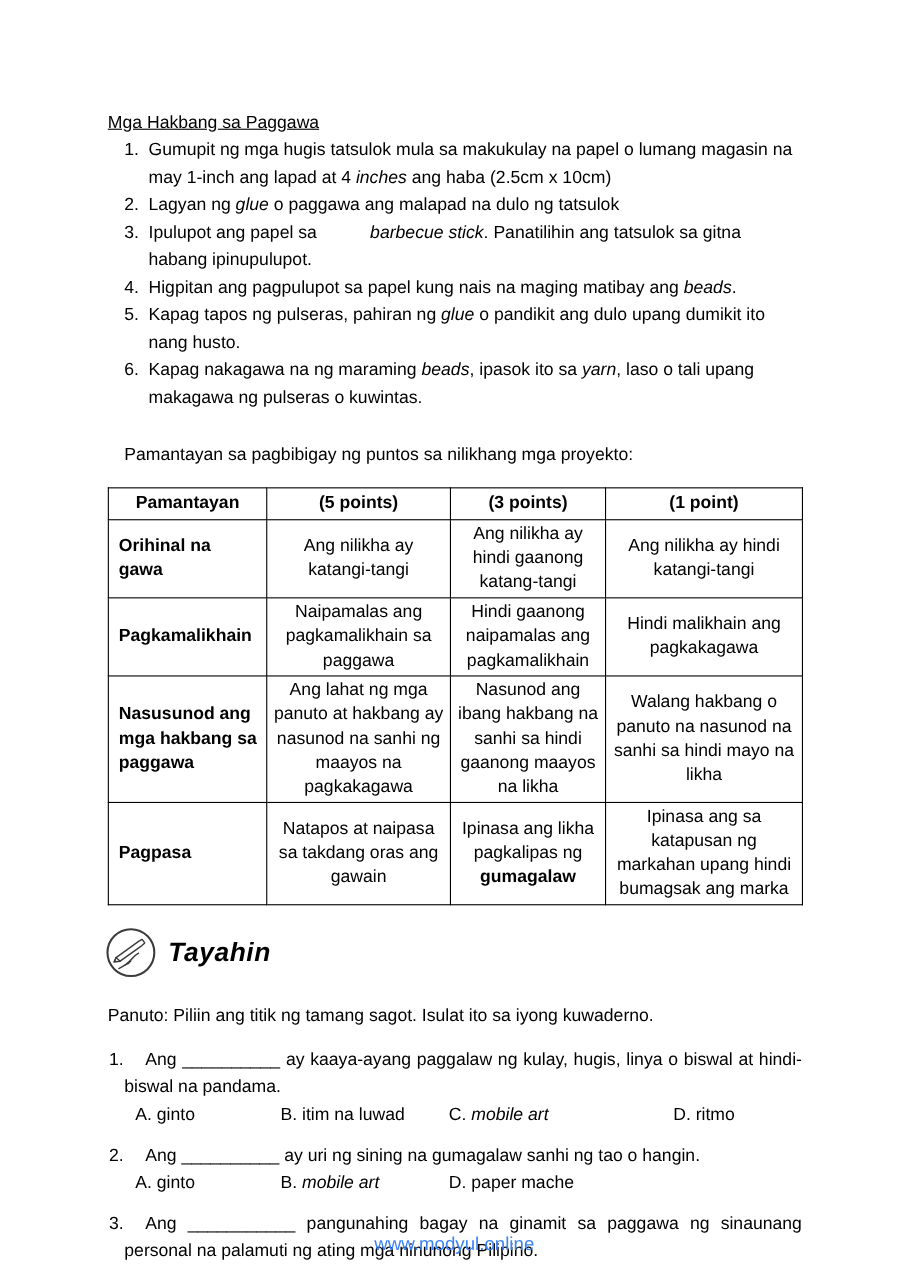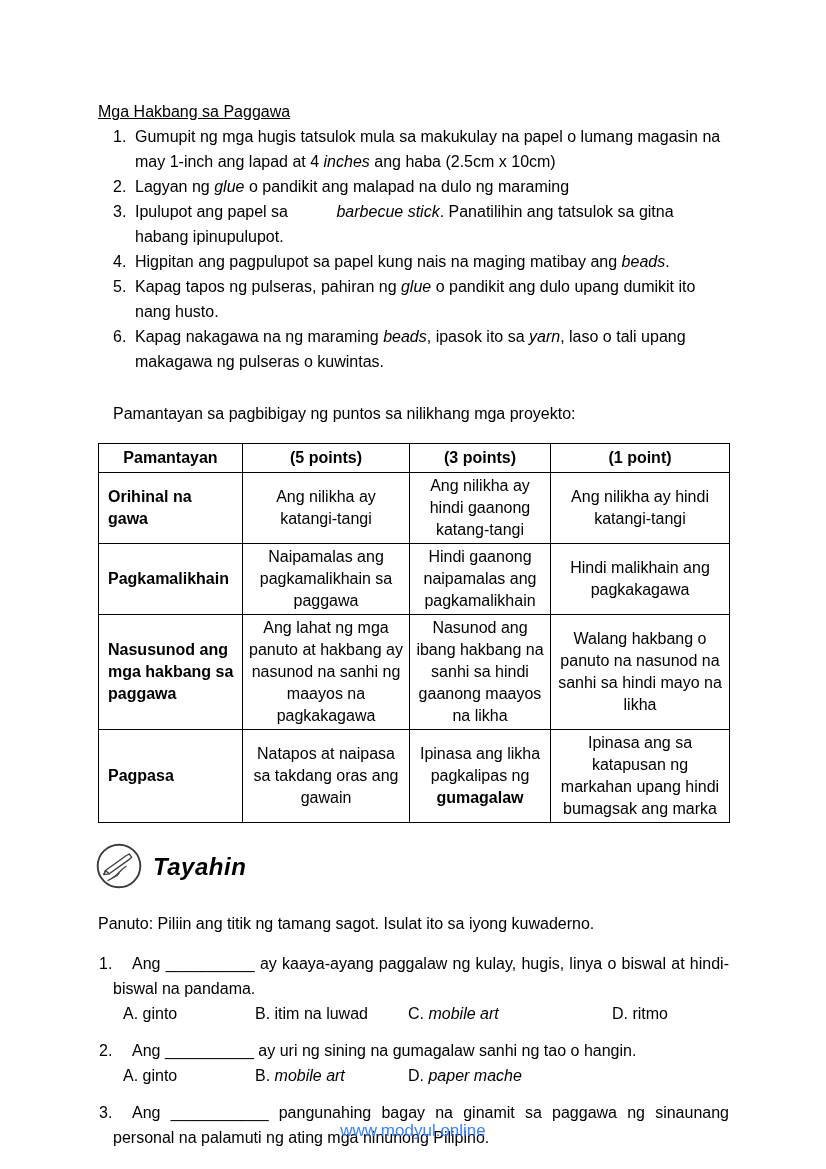--- a/index.html
+++ b/index.html
@@ -93,21 +93,21 @@
 
   <p class="heading">Mga Hakbang sa Paggawa</p>
 
   <div class="steps">
     <div class="step">
       <span class="step-num">1.</span>
       <span class="step-body"><span>Gumupit ng mga hugis tatsulok mula sa makukulay na papel o lumang magasin na may 1-inch ang lapad at 4 </span><span style="font-style: italic;">inches</span><span> ang haba (2.5cm x 10cm)</span></span>
     </div>
     <div class="step">
       <span class="step-num">2.</span>
-      <span class="step-body"><span>Lagyan ng </span><span style="font-style: italic;">glue</span><span> o pandikit ang malapad na dulo ng maraming</span></span>
+      <span class="step-body"><span>Lagyan ng </span><span style="font-style: italic;">glue</span><span> o paggawa ang malapad na dulo ng tatsulok</span></span>
     </div>
     <div class="step">
       <span class="step-num">3.</span>
       <span class="step-body"><span>Ipulupot ang papel sa </span><span style="font-style: italic; margin-left: 44px;">barbecue stick</span><span>. Panatilihin ang tatsulok sa gitna habang ipinupulupot.</span></span>
     </div>
     <div class="step">
       <span class="step-num">4.</span>
       <span class="step-body"><span>Higpitan ang pagpulupot sa papel kung nais na maging matibay ang </span><span style="font-style: italic;">beads</span><span>.</span></span>
     </div>
     <div class="step">
@@ -198,21 +198,21 @@
         <span class="opt-d"><span>D. ritmo</span></span>
       </div>
     </div>
 
     <div class="question">
       <span class="qnum">2.</span>
       <p class="qtext"><span>Ang __________ ay uri ng sining na gumagalaw sanhi ng tao o hangin.</span></p>
       <div class="options" style="padding-left:10px">
         <span class="opt-a"><span>A. ginto</span></span>
         <span class="opt-b"><span>B. </span><span style="font-style: italic;">mobile art</span></span>
-        <span class="opt-d"><span>D. </span><span style="font-style: italic;">paper mache</span></span>
+        <span class="opt-d"><span>D. </span><span style="">paper mache</span></span>
       </div>
     </div>
 
     <div class="question">
       <span class="qnum">3.</span>
       <p class="qtext"><span>Ang ___________ pangunahing bagay na ginamit sa paggawa ng sinaunang personal na palamuti ng ating mga ninunong Pilipino.</span></p>
     </div>
 
   </div>
 </div>

